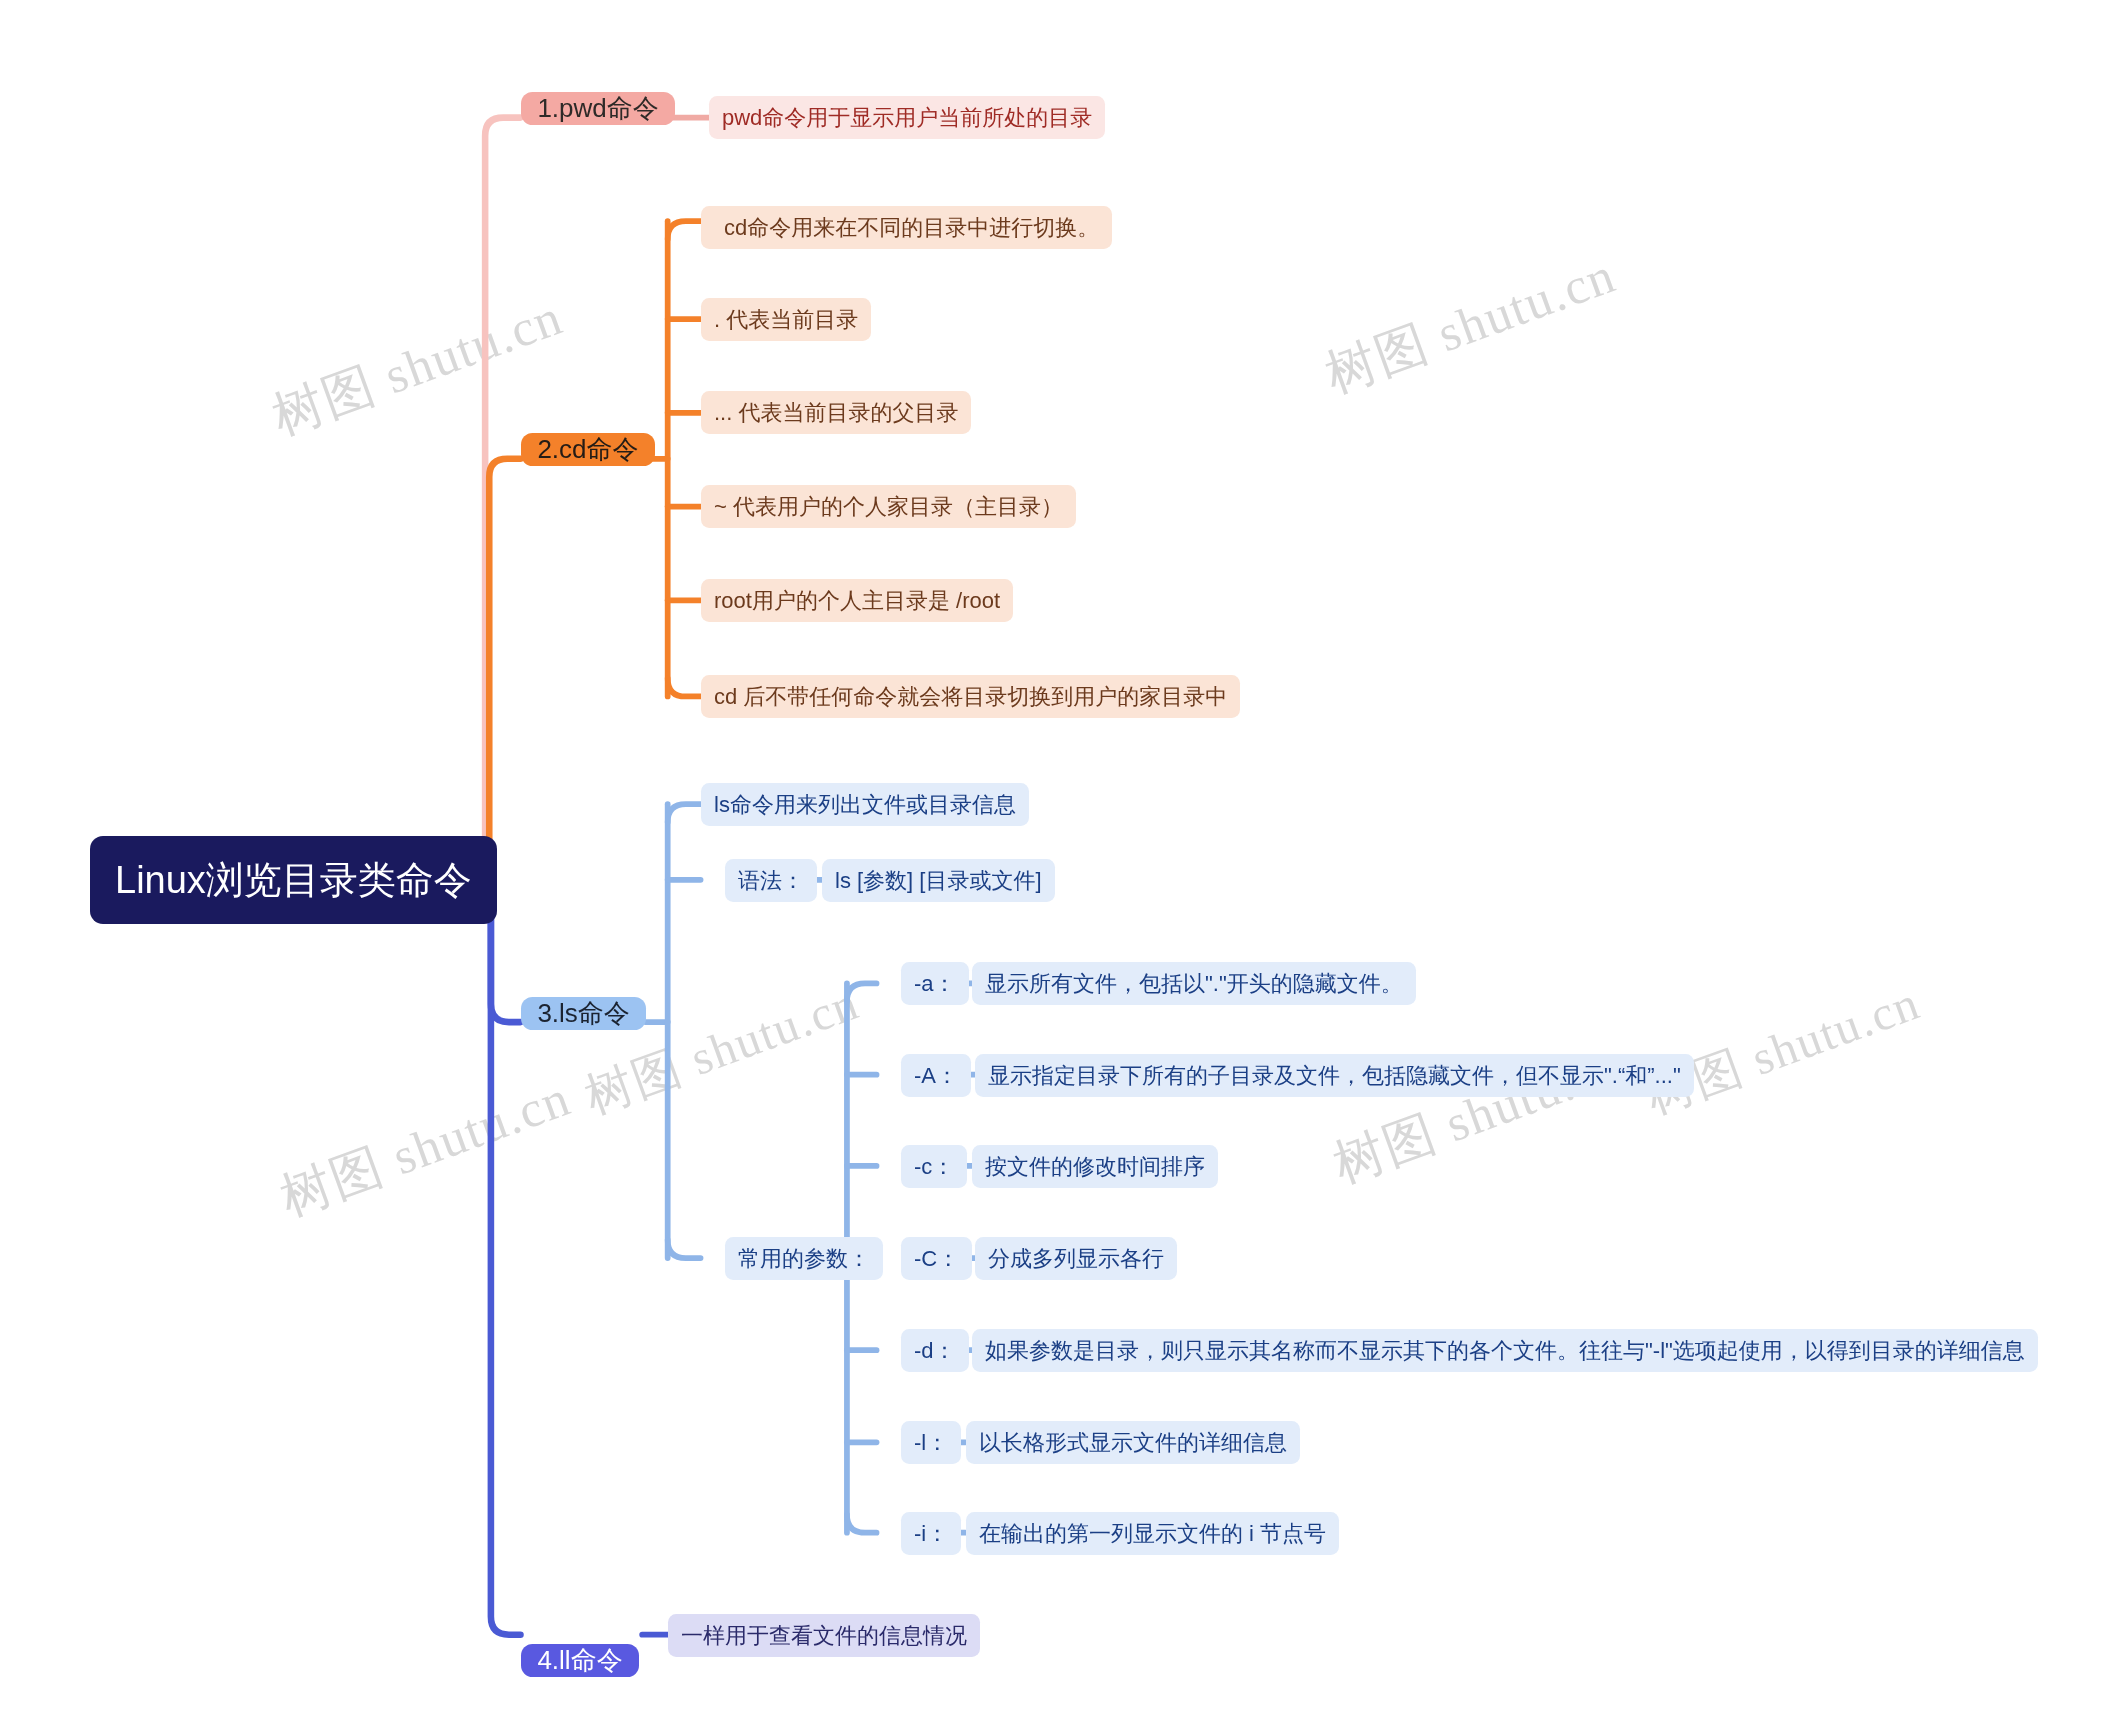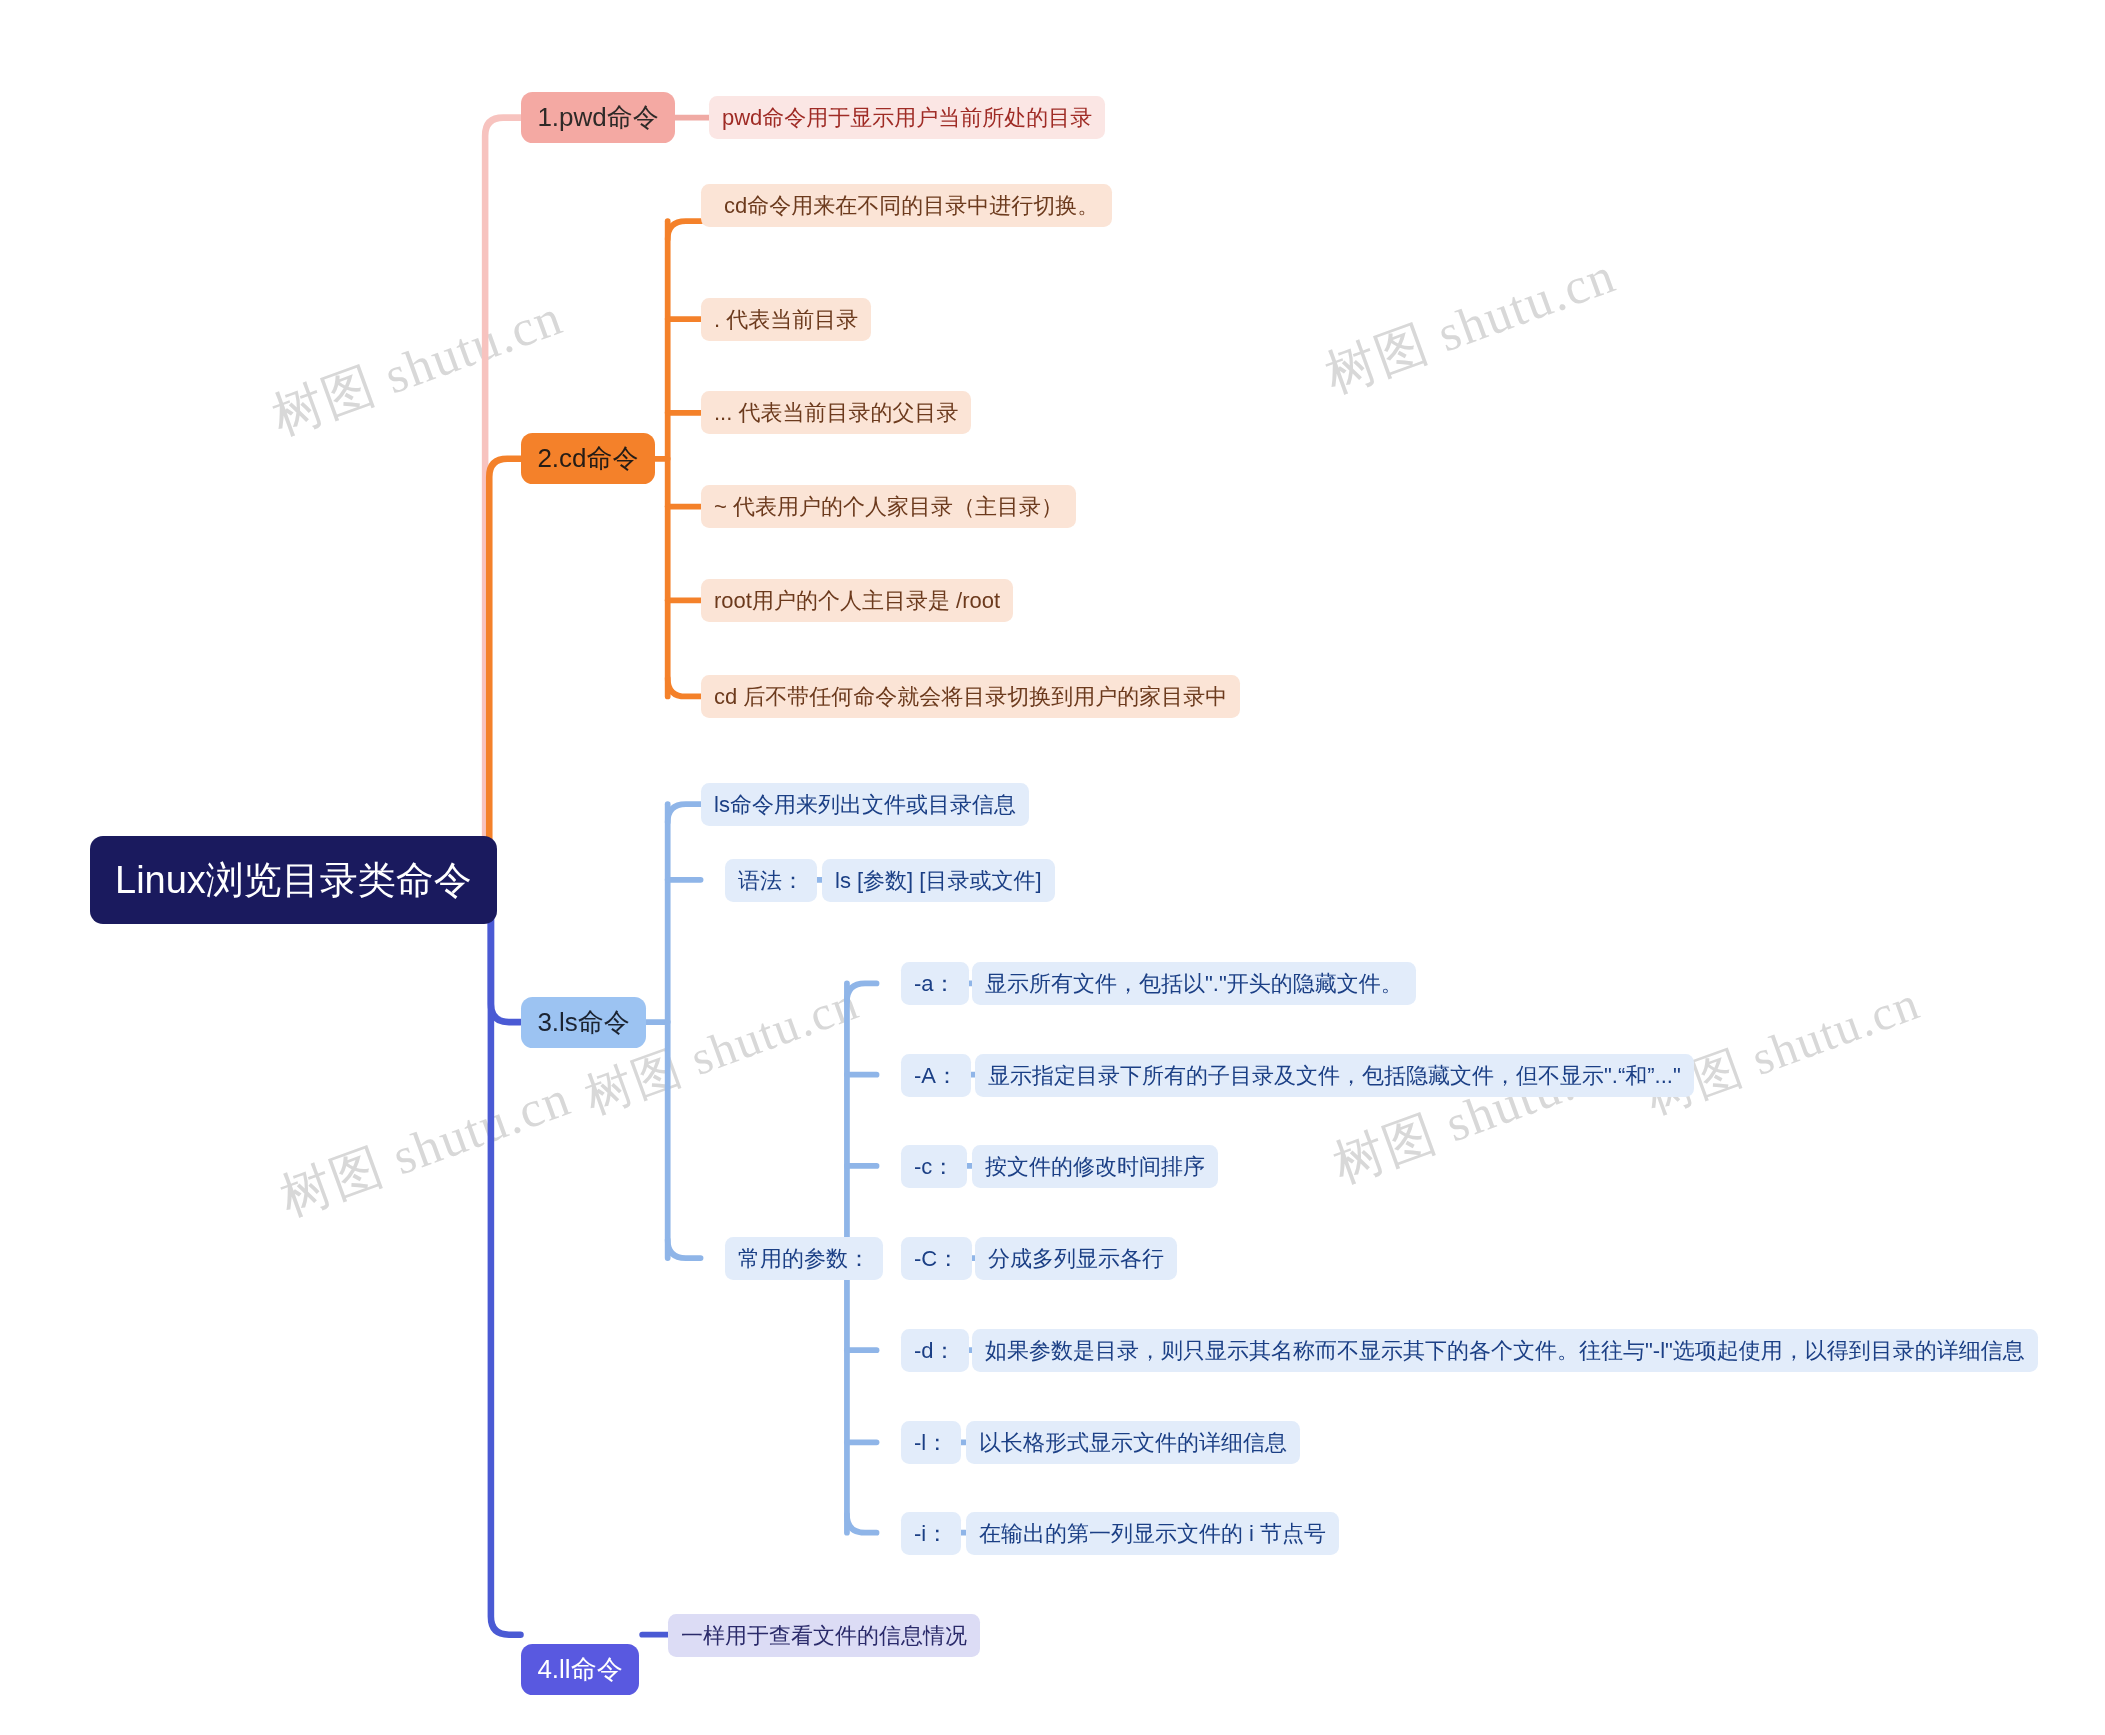--- a/index.html
+++ b/index.html
@@ -59,21 +59,21 @@
     padding: 0 25px;
     height: 88px;
     font-weight: 400;
   }
 
   
   .l1 {
     border-radius: 11.5px;
     font-size: 26px;
     padding: 0 16.4px;
-    height: 51px;
+    height: 33px;
   }
   .l1.pink   { background: #f4a9a3; color: #2e2a28; }
   .l1.orange { background: #f4812a; color: #241c16; }
   .l1.blue   { background: #9cc3f2; color: #1b2331; }
   .l1.indigo { background: #5959e0; color: #ffffff; margin-top: 35px; }
 
   
   .leaf {
     border-radius: 8.2px;
     font-size: 22px;
@@ -159,21 +159,21 @@
 
     </g>
   </svg>
 
   <div class="node root" style="left:90px; top:836px;">Linux浏览目录类命令</div>
 
   <div class="node l1 pink" style="left:521px; top:92px;">1.pwd命令</div>
   <div class="node leaf pinkbg" style="left:709px; top:96px;">pwd命令用于显示用户当前所处的目录</div>
 
   <div class="node l1 orange" style="left:521px; top:433px;">2.cd命令</div>
-  <div class="node leaf peachbg" style="left:701px; top:184px;padding-left:23px;">cd命令用来在不同的目录中进行切换。</div>
+  <div class="node leaf peachbg" style="left:701px; top:206px;padding-left:23px;">cd命令用来在不同的目录中进行切换。</div>
   <div class="node leaf peachbg" style="left:701px; top:298px;">. 代表当前目录</div>
   <div class="node leaf peachbg" style="left:701px; top:391px;">... 代表当前目录的父目录</div>
   <div class="node leaf peachbg" style="left:701px; top:485px;">~ 代表用户的个人家目录（主目录）</div>
   <div class="node leaf peachbg" style="left:701px; top:579px;">root用户的个人主目录是 /root</div>
   <div class="node leaf peachbg" style="left:701px; top:675px;">cd 后不带任何命令就会将目录切换到用户的家目录中</div>
 
   <div class="node l1 blue" style="left:521px; top:997px;">3.ls命令</div>
 
   <div class="node leaf bluebg" style="left:701px; top:783px;text-align:right;">ls命令用来列出文件或目录信息</div>
 

